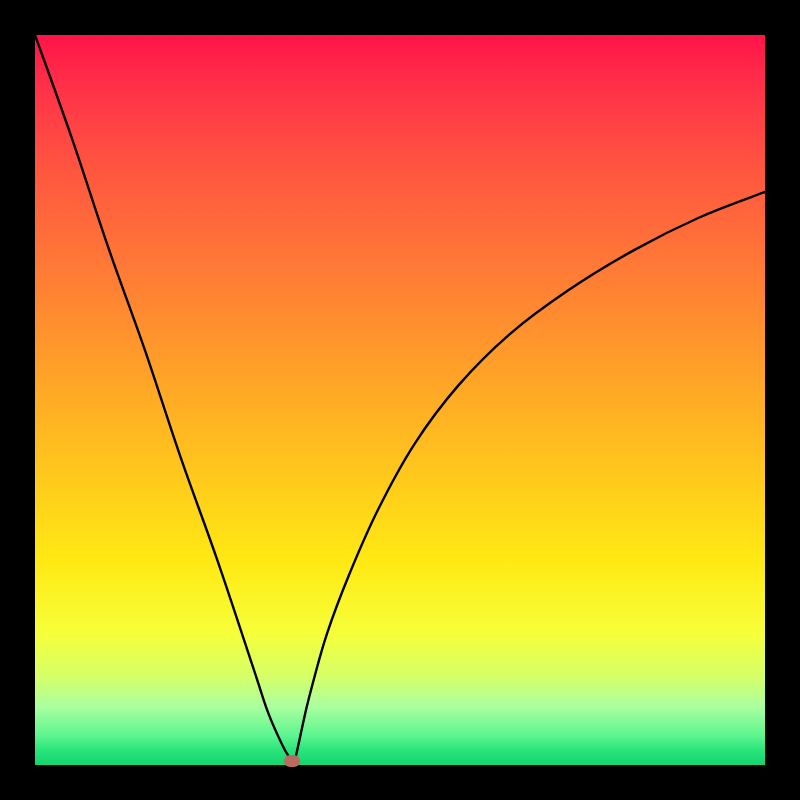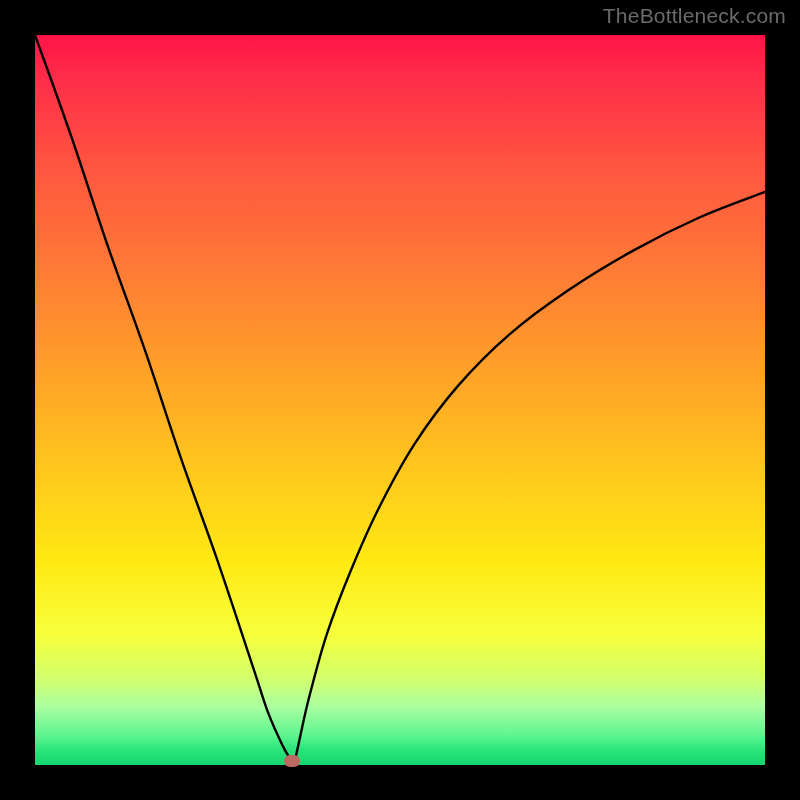--- a/index.html
+++ b/index.html
@@ -69,21 +69,20 @@
     background: #ba6a60;
     border-radius: 6px;
     z-index: 2;
     transform: translate(-50%, -50%);
   }
 </style>
 </head>
 <body>
 
 <div class="outer">
-  <div class="watermark">TheBottleneck.com</div>
 
   <div class="plot-wrap">
     <div class="gradient"></div>
 
     <svg class="curve" viewBox="0 0 730 730" preserveAspectRatio="none">
       <path id="curve-path" fill="none" stroke="#000" stroke-width="2.4" stroke-linecap="round" stroke-linejoin="round" d="M 0 0 C 6.569999999999999 18.396000000000008, 23.36 64.09400000000004, 36.5 102.20000000000005 C 49.64 140.30600000000004, 59.86 173.59400000000005, 73 211.70000000000005 C 86.14 249.80600000000004, 96.36 275.79400000000004, 109.5 313.90000000000003 C 122.64 352.00600000000003, 132.86 385.29400000000004, 146 423.40000000000003 C 159.14 461.50600000000003, 169.36 487.494, 182.5 525.6 C 195.64 563.706, 209.802 607.5060000000001, 219 635.1 C 228.198 662.694, 228.344 665.103, 233.6 678.9 C 238.856 692.697, 244.258 703.6032, 248.20000000000002 711.75 C 252.14200000000002 719.8968, 253.66039999999998 720.875, 255.49999999999997 724.16 C 257.33959999999996 727.4449999999999, 257.10599999999994 732.1024, 258.41999999999996 730 C 259.734 727.8976, 260.6976 721.678, 262.8 712.48 C 264.9024 703.282, 267.47200000000004 690.2004, 270.1 678.9 C 272.728 667.5996, 273.45799999999997 664.154, 277.4 649.7 C 281.342 635.2460000000001, 285.43 618.3100000000001, 292 598.6 C 298.57 578.89, 304.702 562.538, 313.9 540.2 C 323.09799999999996 517.8620000000001, 331.27399999999994 498.152, 343.09999999999997 474.5 C 354.926 450.848, 365.146 431.13800000000003, 379.6 408.8 C 394.05400000000003 386.462, 406.318 370.10999999999996, 423.4 350.4 C 440.48199999999997 330.69, 454.79 316.382, 474.5 299.3 C 494.21 282.218, 510.562 270.611, 532.9 255.5 C 555.2379999999999 240.389, 574.9479999999999 228.49, 598.5999999999999 215.35000000000002 C 622.252 202.21000000000004, 640.648 193.01200000000003, 664.3000000000001 182.5 C 687.9520000000001 171.98799999999997, 718.174 161.54899999999995, 730 156.94999999999993"></path>
     </svg>
 
     <div class="marker" id="marker" style="left: 256.96px; top: 726.35px;"></div>
   </div>

